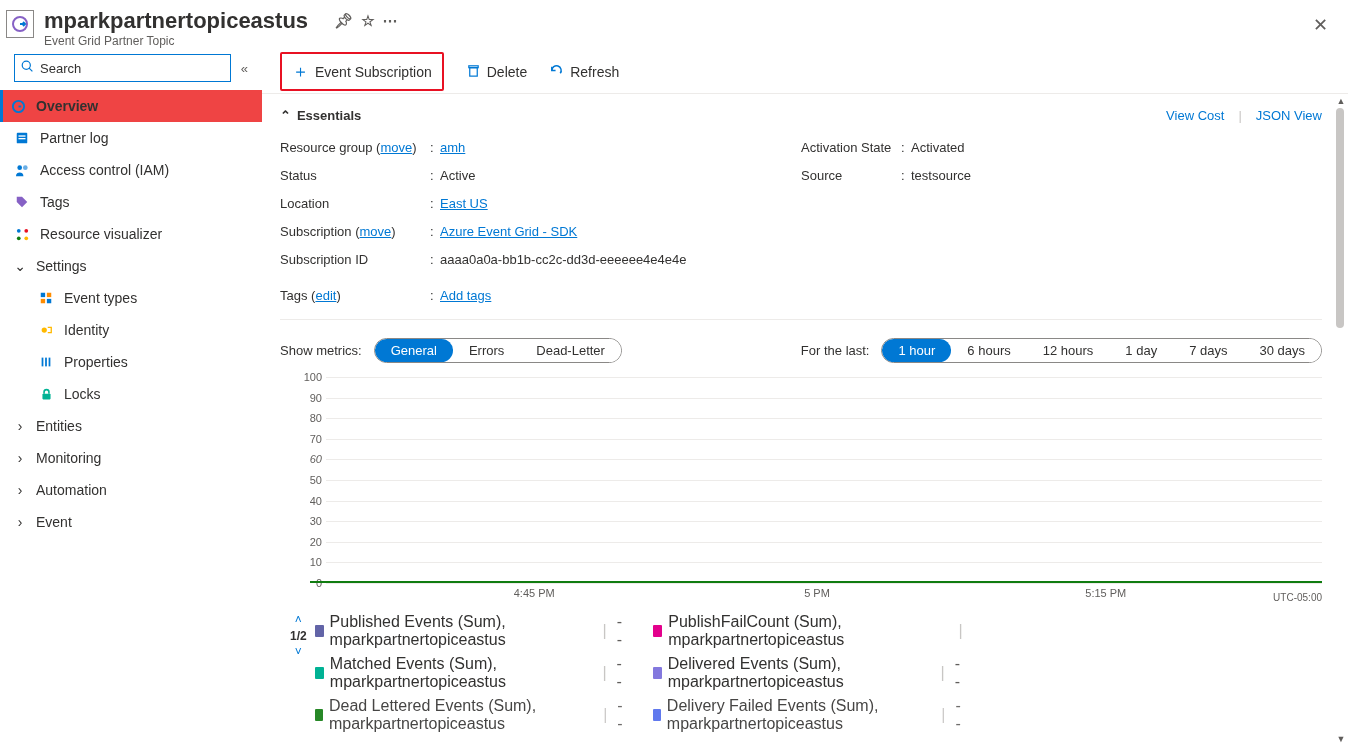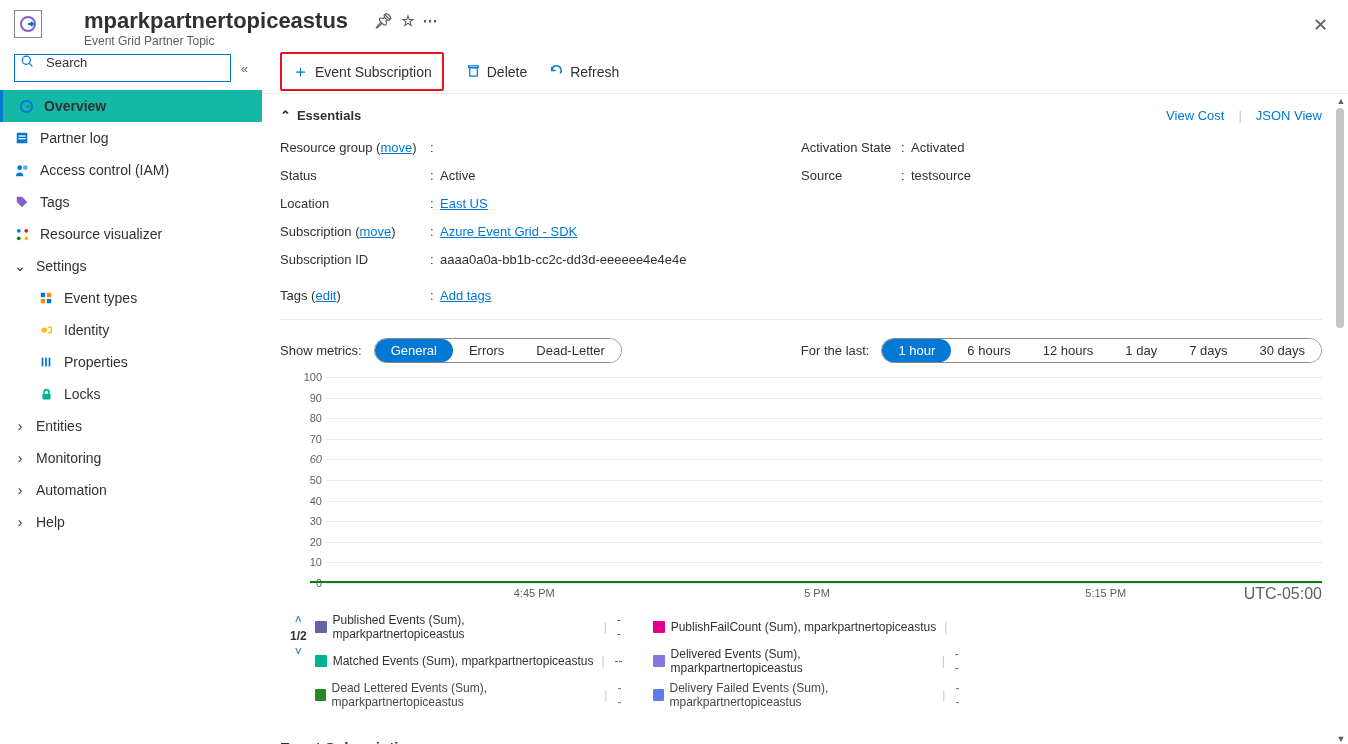--- a/index.html
+++ b/index.html
@@ -10,23 +10,22 @@
     color: #323130;
     background: #ffffff;
     width: 1348px;
     height: 744px;
     overflow: hidden;
     position: relative;
   }
   .header {
     display: flex;
     align-items: flex-start;
-    padding: 8px 14px 8px 14px;
+    padding: 8px 14px 8px 6px;
     height: 50px;
-    gap: 32px;
   }
   .header-icon {
     width: 28px;
     height: 28px;
     margin-right: 10px;
     margin-top: 2px;
     border:1px solid #8a8886;
     display:flex; align-items:center; justify-content:center;
   }
   .header-title-block { flex:1; }
@@ -50,41 +49,41 @@
     width: 262px;
     border-right: none;
     padding-top:4px;
   }
   .search-row { display:flex; align-items:center; gap:10px; padding:0 14px 8px 14px;}
   .search-box {
     flex:1;
     border:1px solid #0078d4;
     height:28px;
     display:flex;
-    align-items:flex-start;
+    align-items:center;
     padding:0 6px;
     color:#605e5c;
-    gap:12px;
+    gap:6px;
   }
   .chevron-collapse { color:#605e5c; font-size:13px; cursor:pointer;}
   .nav-item {
     display:flex;
     align-items:center;
     height:32px;
     padding:0 14px;
     gap:10px;
     font-size:14px;
     cursor:pointer;
   }
   .nav-item.sub { padding-left:38px; }
   .nav-item.selected {
-    background:#14b8a6;
+    background:#ef4444;
     border-left:3px solid #0078d4;
     font-weight:600;
-    padding-left:15px;
+    padding-left:7px;
   }
   .nav-icon { width:16px; height:16px; display:flex; align-items:center; justify-content:center; }
   .nav-chevron { color:#323130; width:12px; text-align:center;}
 
   .content {
     flex:1;
     position:relative;
     overflow:hidden;
   }
   .toolbar {
@@ -169,33 +168,33 @@
     border-top:2px solid #107c10;
   }
   .chart-x {
     position:absolute;
     left:16px; right:0; bottom:4px;
     height:16px;
     font-size:11px;
     color:#605e5c;
   }
   .chart-xlabel { position:absolute; transform:translateX(-50%);}
-  .chart-tz { position:absolute; right:0; bottom:4px; font-size:16px; color:#605e5c;}
+  .chart-tz { position:absolute; right:0; bottom:4px; font-size:10px; color:#605e5c;}
 
   .legend {
     display:flex;
     align-items:flex-start;
     gap:8px;
     padding:6px 0 0 10px;
   }
   .legend-nav { display:flex; flex-direction:column; align-items:center; font-size:12px; color:#0078d4; gap:2px;}
   .legend-nav .pg { color:#323130; font-weight:600;}
   .legend-rows { display:flex; flex-direction:column; gap:6px; flex:1;}
   .legend-row { display:flex; gap:28px;}
-  .legend-item { display:flex; align-items:center; gap:6px; font-size:12px; width:310px;}
+  .legend-item { display:flex; align-items:center; gap:6px; font-size:16px; width:310px;}
   .swatch { width:12px; height:12px; border-radius:1px;}
   .legend-sep { color:#c8c6c4; margin-left:2px;}
   .legend-val { margin-left:4px; color:#605e5c;}
   .row3 { opacity:0.9;}
 
   .section-title {
     font-size:15px;
     font-weight:600;
     padding:30px 0 4px 0;
   }
@@ -366,21 +365,21 @@
     <div class="nav-item">
       <span class="nav-chevron">›</span>
       <span>Monitoring</span>
     </div>
     <div class="nav-item">
       <span class="nav-chevron">›</span>
       <span>Automation</span>
     </div>
     <div class="nav-item">
       <span class="nav-chevron">›</span>
-      <span>Help</span>
+      <span>Event</span>
     </div>
   </div>
 
   <div class="content">
     <div class="toolbar">
       <div class="toolbar-btn highlight-red">
         <span class="ticon" style="font-size:17px; font-weight:300;">＋</span>
         <span>Event Subscription</span>
       </div>
       <div class="toolbar-btn">
@@ -410,20 +409,21 @@
           <span style="color:#c8c6c4;">|</span>
           <span class="link">JSON View</span>
         </div>
       </div>
 
       <div class="kv-grid">
         <div class="kv-col">
           <div class="kv-row">
             <div class="kv-label"><span>Resource group</span> (<span class="link underline">move</span>)</div>
             <div class="kv-sep">:</div>
+            <div class="kv-val"><span class="link underline">amh</span></div>
           </div>
           <div class="kv-row">
             <div class="kv-label">Status</div>
             <div class="kv-sep">:</div>
             <div class="kv-val">Active</div>
           </div>
           <div class="kv-row">
             <div class="kv-label">Location</div>
             <div class="kv-sep">:</div>
             <div class="kv-val"><span class="link underline">East US</span></div>

